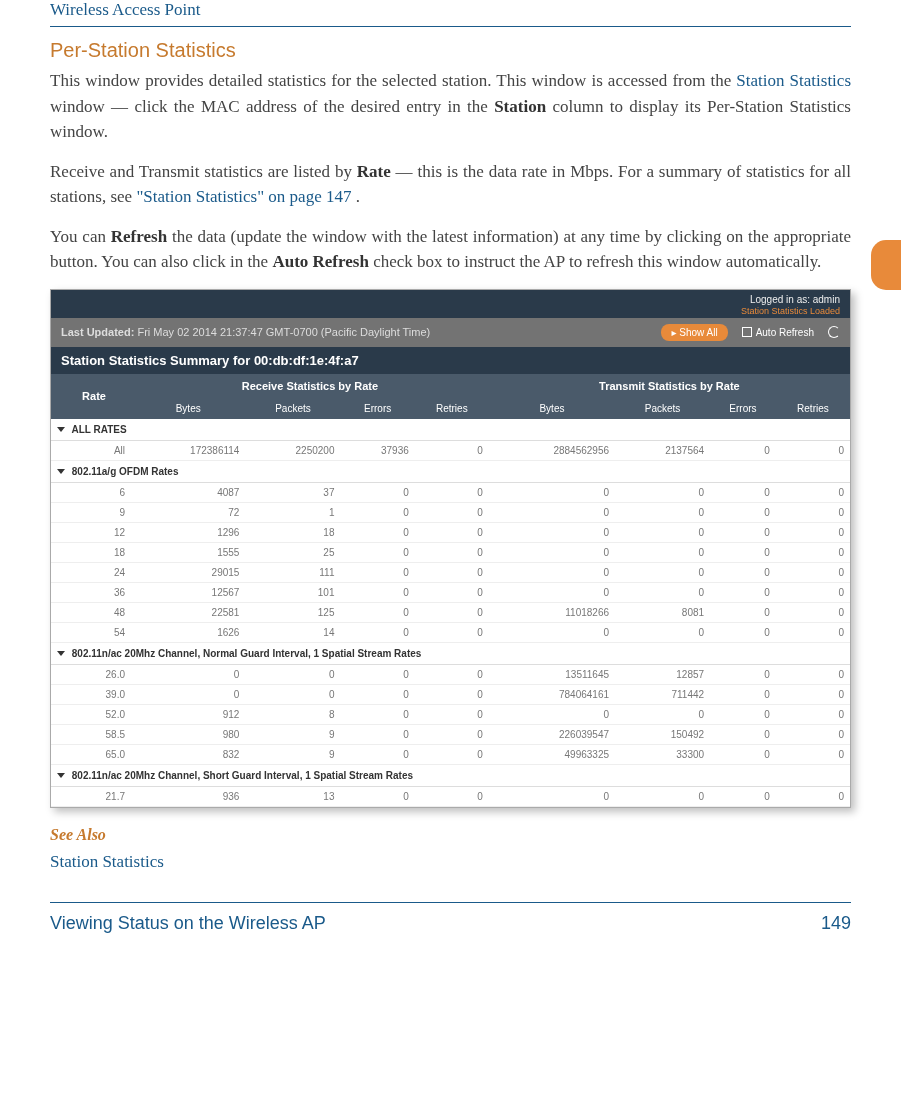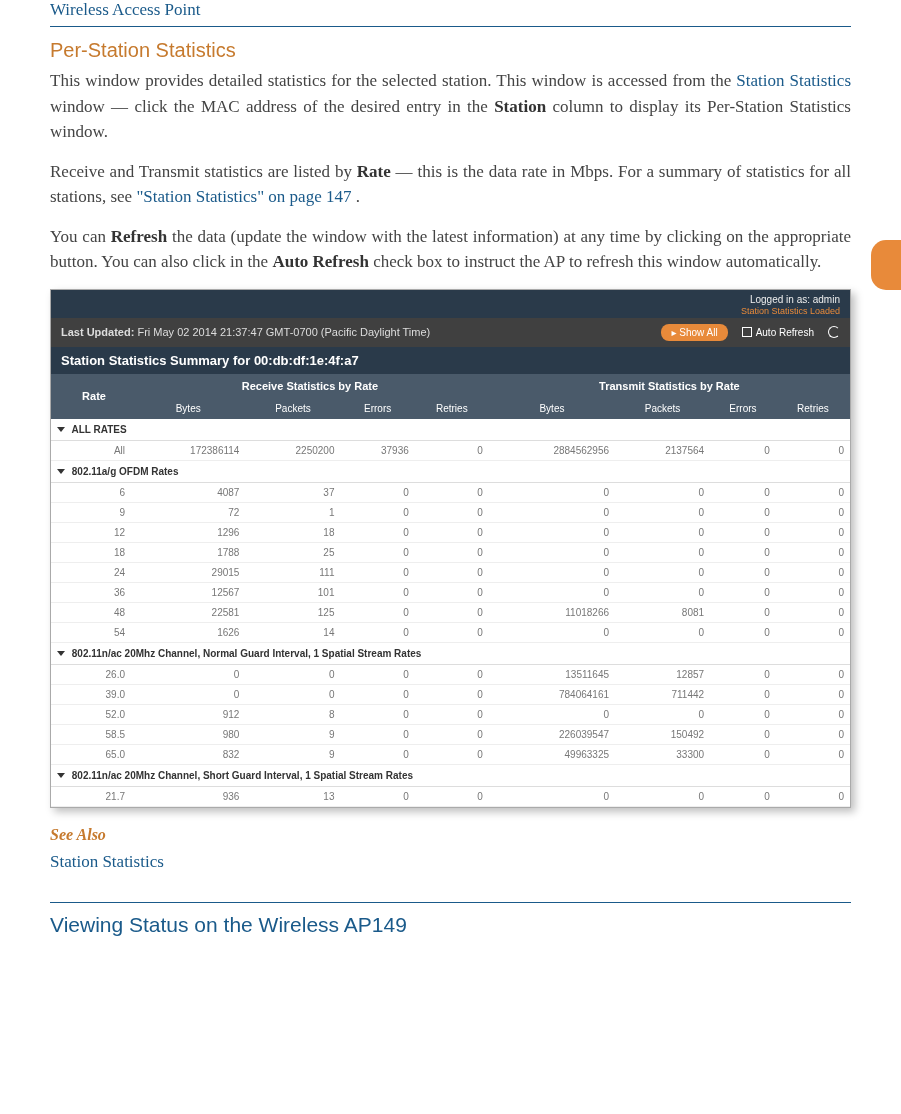--- a/index.html
+++ b/index.html
@@ -59,21 +59,21 @@
   }
   .ss-topbar {
     background: #2a3a4a;
     color: #eee;
     padding: 4px 10px 2px 10px;
     text-align: right;
     font-size: 10px;
   }
   .ss-topbar .loaded { color: #e88a3a; font-size: 9px; }
   .ss-lastupdated {
-    background: #404040;
+    background: #737373;
     color: #ddd;
     padding: 6px 10px;
     font-size: 11px;
     display: flex;
     justify-content: space-between;
     align-items: center;
   }
   .ss-lastupdated .right { display: flex; align-items: center; gap: 14px; }
   .ss-showall {
     background: #e88a3a;
@@ -148,23 +148,24 @@
   }
   .see-also-link {
     color: #1a5a8a;
     font-size: 17px;
   }
   .footer {
     border-top: 1.5px solid #1a5a8a;
     padding-top: 10px;
     margin-top: 30px;
     display: flex;
+    justify-content: space-between;
     font-family: Arial, Helvetica, sans-serif;
     color: #1a5a8a;
-    font-size: 21px;
+    font-size: 18px;
   }
 </style>
 </head>
 <body>
 
 <div class="side-tab"></div>
 
 <div class="page">
 
   <div class="header-title">Wireless Access Point</div>
@@ -286,21 +287,21 @@
             <td>18</td>
             <td>0</td>
             <td>0</td>
             <td>0</td>
             <td>0</td>
             <td>0</td>
             <td>0</td>
           </tr>
           <tr class="ss-data-row">
             <td>18</td>
-            <td>1788</td>
+            <td>1555</td>
             <td>25</td>
             <td>0</td>
             <td>0</td>
             <td>0</td>
             <td>0</td>
             <td>0</td>
             <td>0</td>
           </tr>
           <tr class="ss-data-row">
             <td>24</td>

